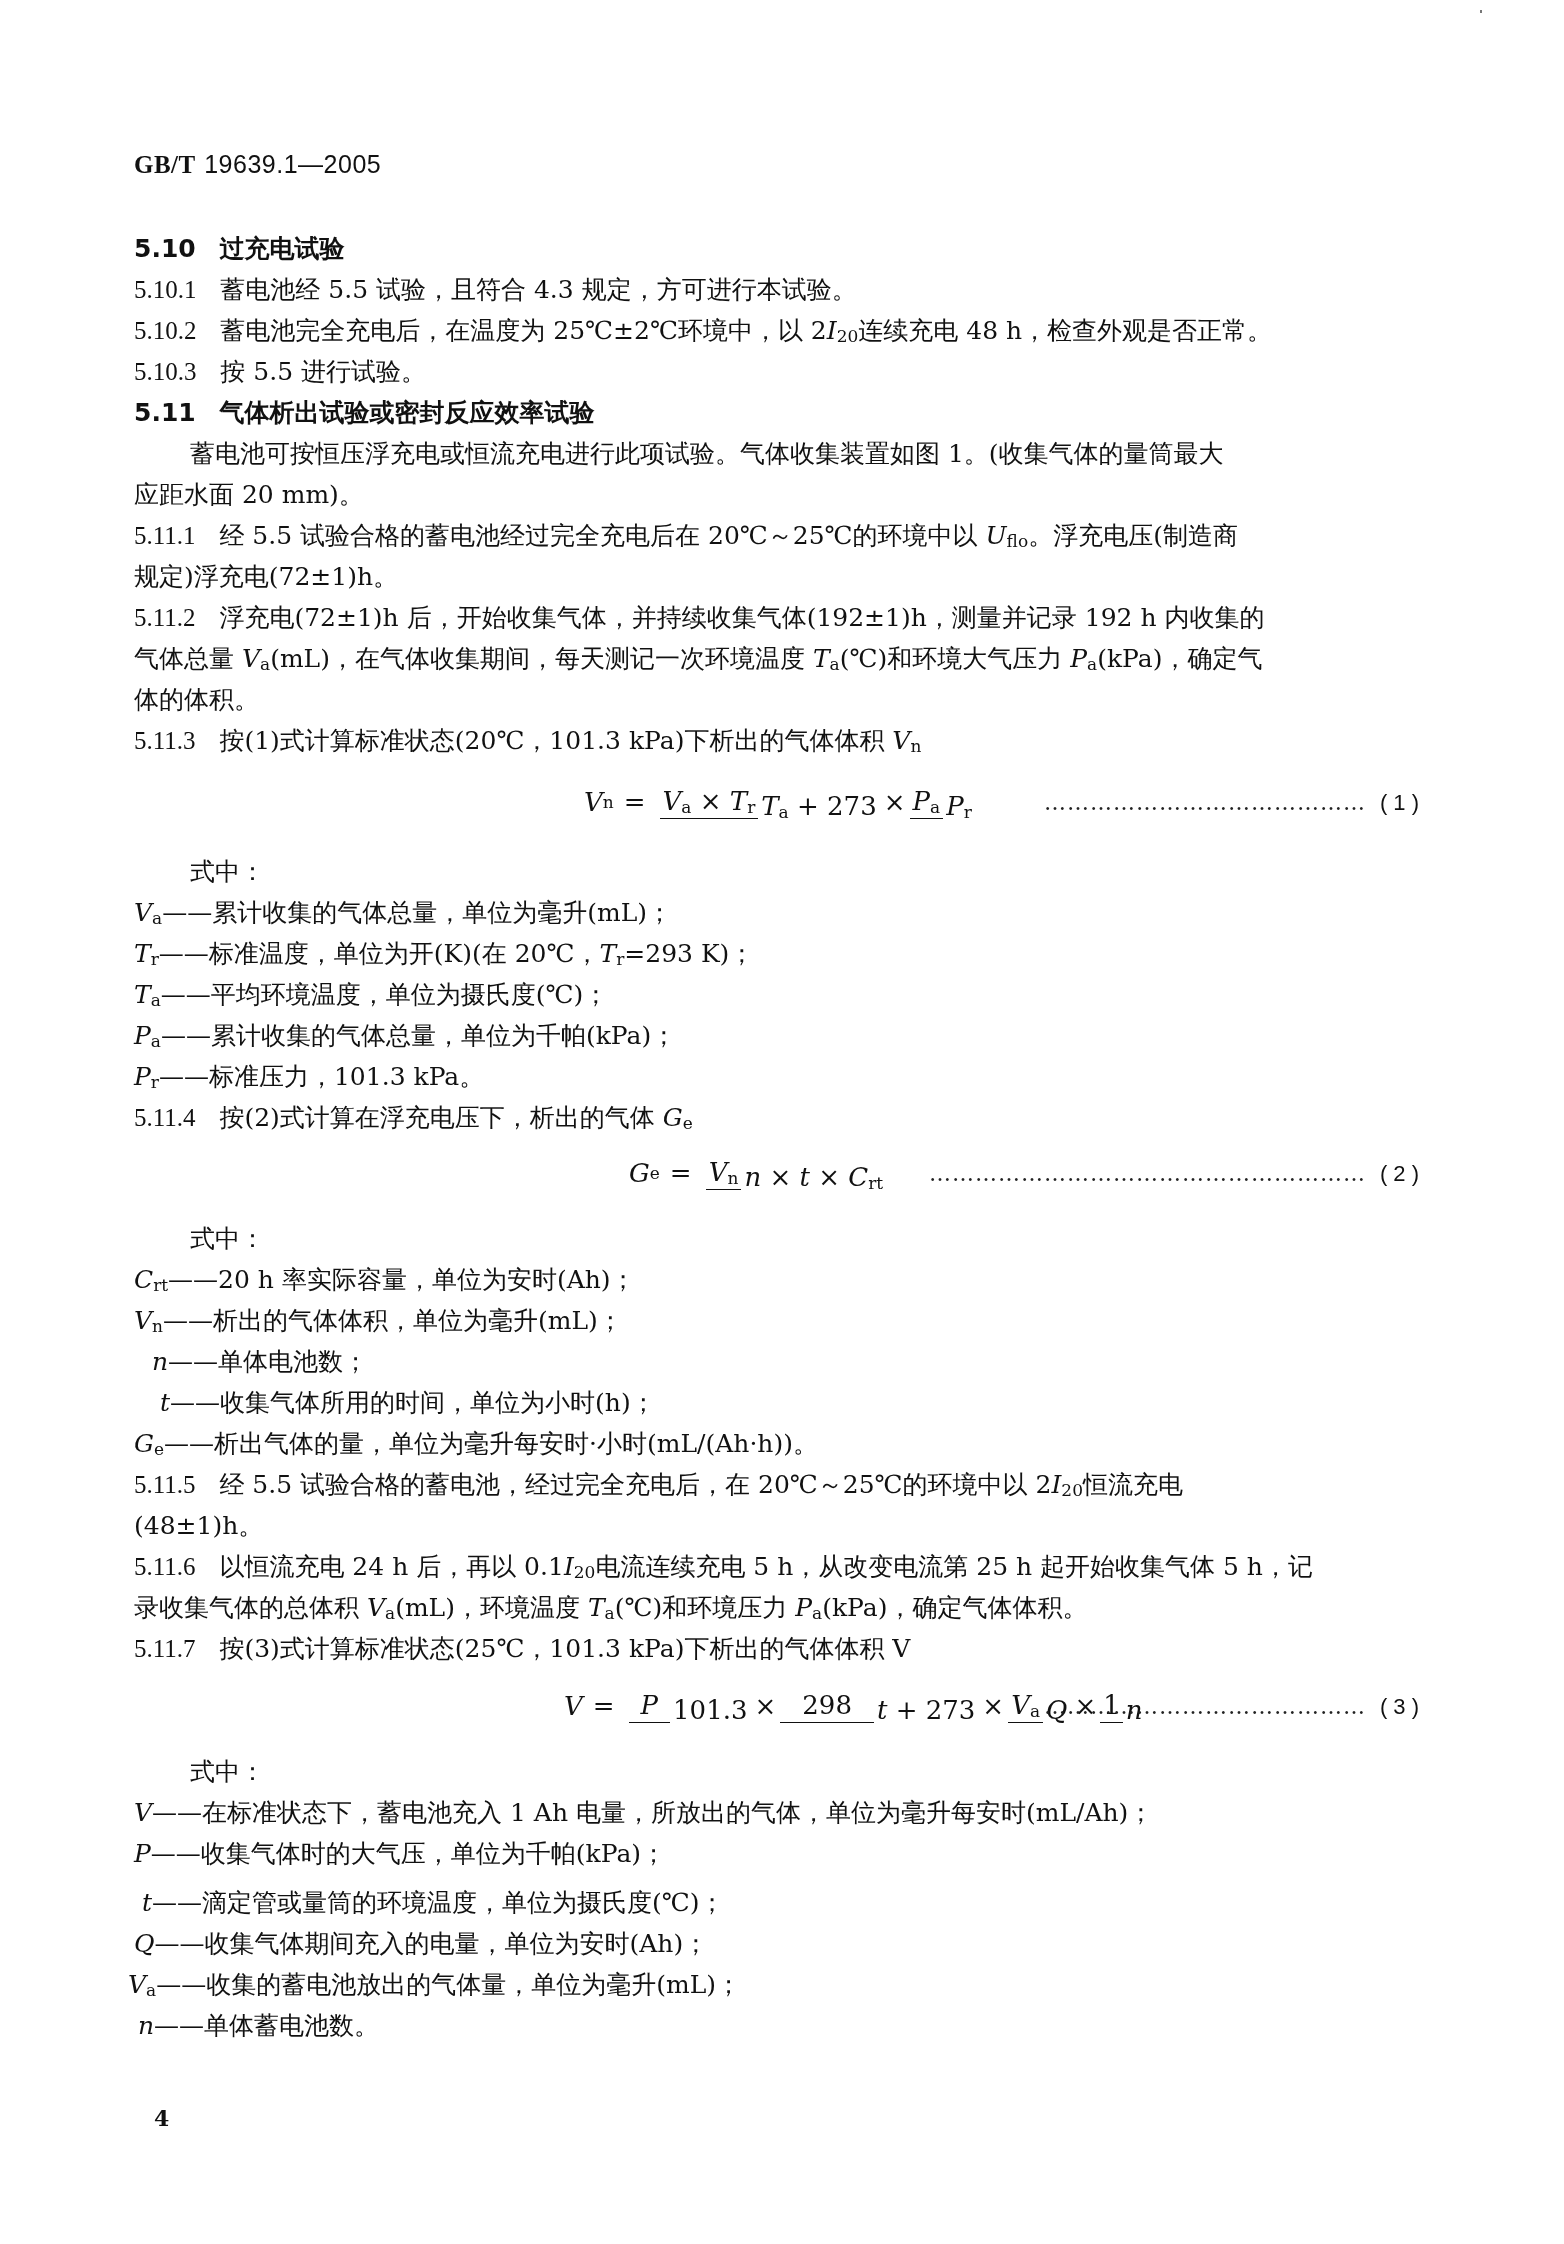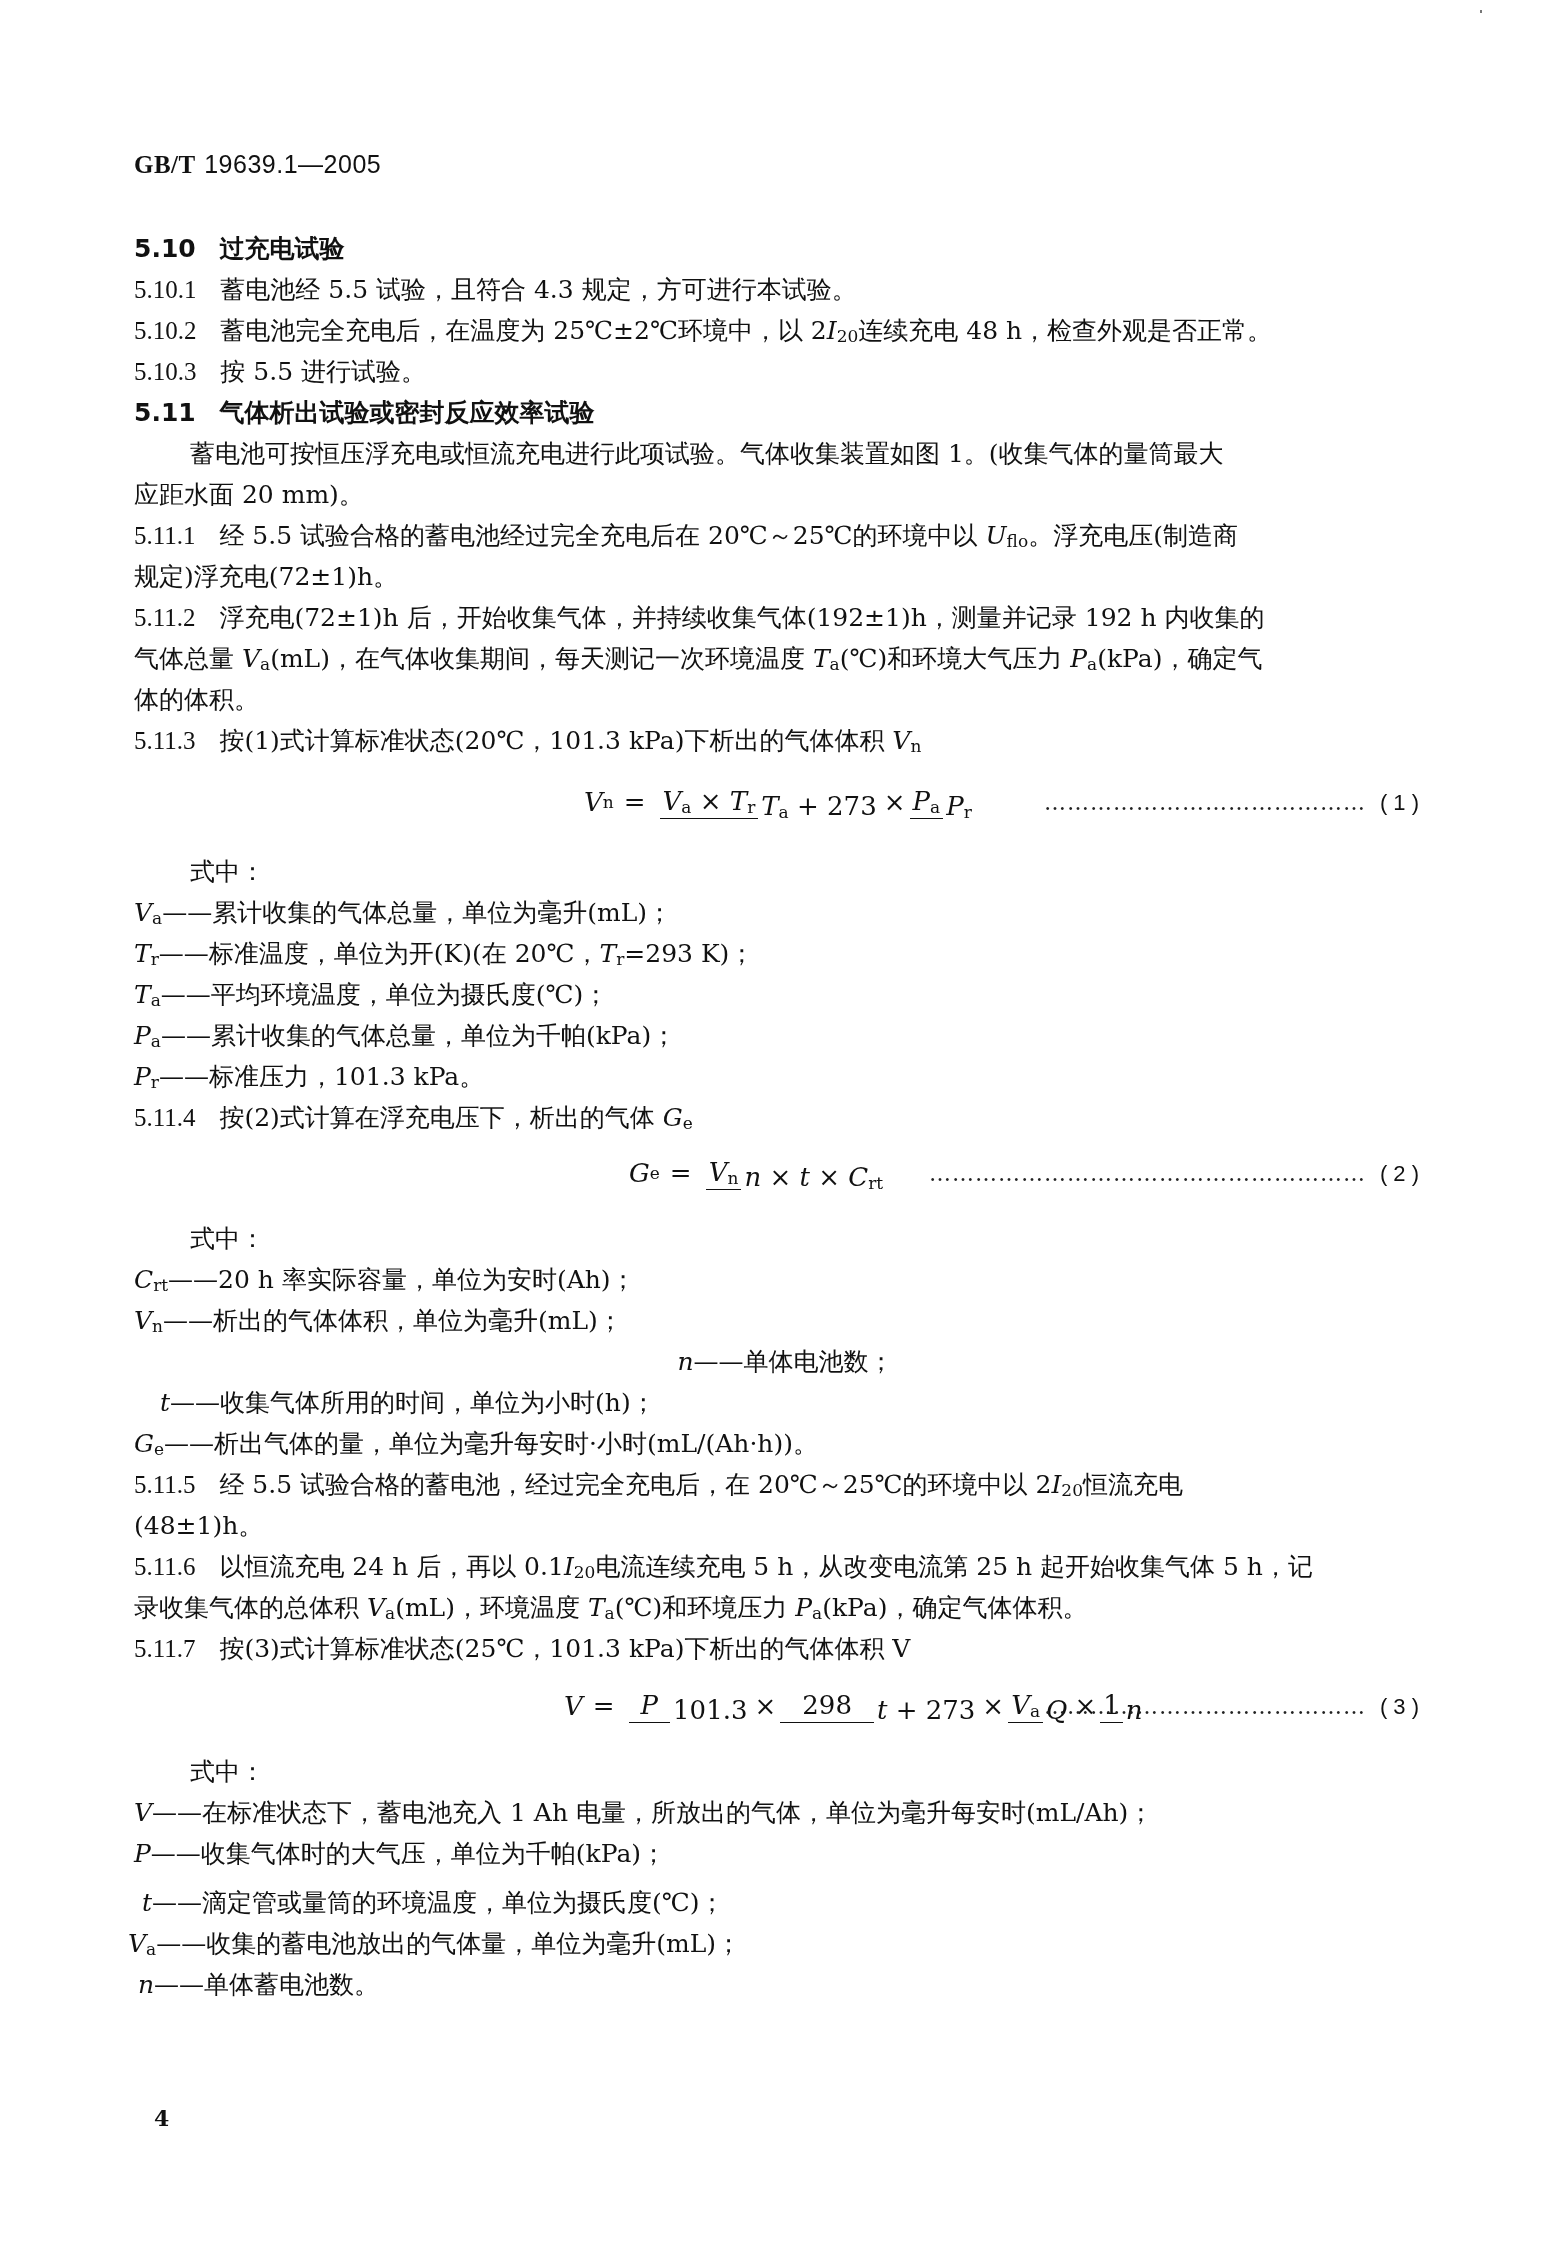--- a/index.html
+++ b/index.html
@@ -7,21 +7,21 @@
          font-family: "DejaVu Serif", "Liberation Serif", serif; color: #111; }
   .page { position: absolute; left: 4px; top: 0; width: 1564px; height: 2244px; }
   .hdr { position: absolute; left: 130px; top: 150px; font-size: 25px; letter-spacing: 0.5px; }
   .hdr .b { font-weight: bold; font-family: "Liberation Serif", serif; }
   .hdr .n { font-family: "Liberation Sans", sans-serif; }
   .body { position: absolute; left: 130px; top: 228px; width: 1285px; font-size: 25px; line-height: 41px; }
   .ln { white-space: nowrap; height: 41px; }
   .num { font-family: Liberation Serif, serif; display: inline-block; }
   .hd { font-weight: bold; font-family: "DejaVu Sans", sans-serif; }
   .ind { padding-left: 56px; }
-  .ind2 { padding-left: 8px; text-align: center; }
+  .ind2 { padding-left: 8px; }
   .i { font-style: italic; }
   sub { font-size: 17px; vertical-align: -3px; line-height: 0; }
   .eq { position: relative; height: 82px; }
   .eq .f { position: absolute; top: 0; display: flex; align-items: center; height: 82px; font-size: 26px; }
   .frac { display: inline-flex; flex-direction: row; align-items: center; margin: 0 4px; line-height: 30px; }
   .frac .top { border-bottom: 1.6px solid #111; padding: 0 3px 2px; }
   .frac .bot { padding: 8px 3px 0; }
   .eq .dots { position: absolute; right: 0; top: 0; height: 82px; display: flex; align-items: center; font-size: 22px; }
   .eq .dots .d { letter-spacing: 1px; color: #222; }
   .eq .dots .en { margin-left: 14px; font-family: "Liberation Sans", sans-serif; }
@@ -175,18 +175,19 @@
       <div class="dots" style="height:74px;">
         <span class="d">……………………………………</span>
         <span class="en">( 3 )</span>
       </div>
     </div>
 
     <div class="ln ind" style="margin-top:8px;">式中：</div>
     <div class="ln"><span class="i">V</span><span>——在标准状态下，蓄电池充入 1 Ah 电量，所放出的气体，单位为毫升每安时(mL/Ah)；</span></div>
     <div class="ln"><span class="i">P</span><span>——收集气体时的大气压，单位为千帕(kPa)；</span></div>
     <div class="ln" style="padding-left:8px;margin-top:8px;"><span class="i">t</span><span>——滴定管或量筒的环境温度，单位为摄氏度(℃)；</span></div>
+    <div class="ln"><span class="i">Q</span><span>——收集气体期间充入的电量，单位为安时(Ah)；</span></div>
     <div class="ln" style="margin-left:-6px;"><span class="i">V</span><sub>a</sub><span>——收集的蓄电池放出的气体量，单位为毫升(mL)；</span></div>
     <div class="ln" style="padding-left:4px;"><span class="i">n</span><span>——单体蓄电池数。</span></div>
   </div>
 
   <div class="pgno">4</div>
 </div>
 
 </body></html>

